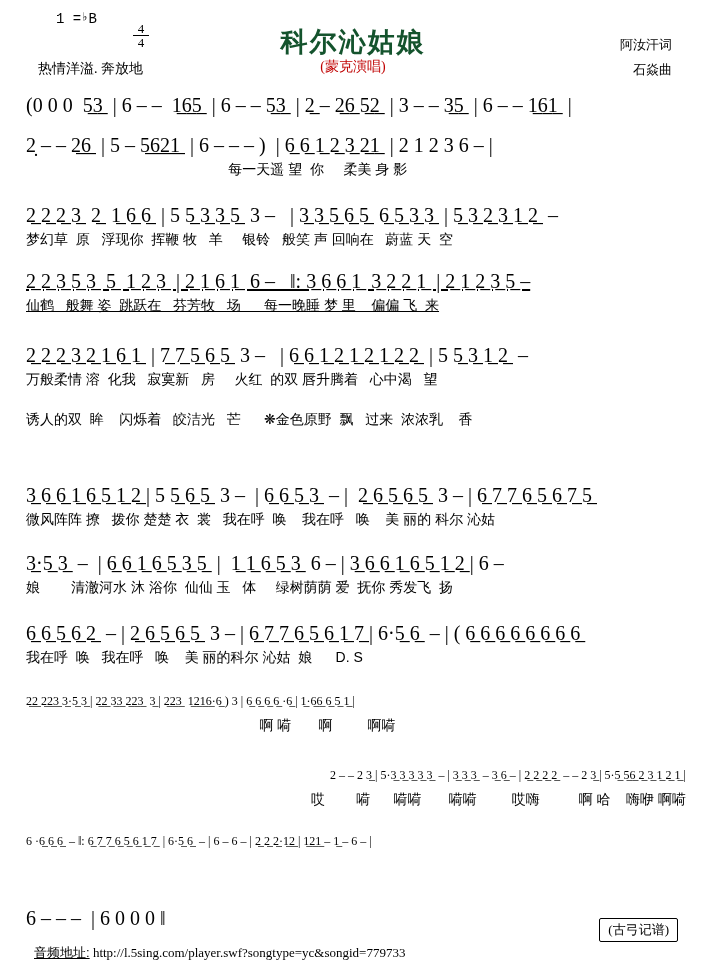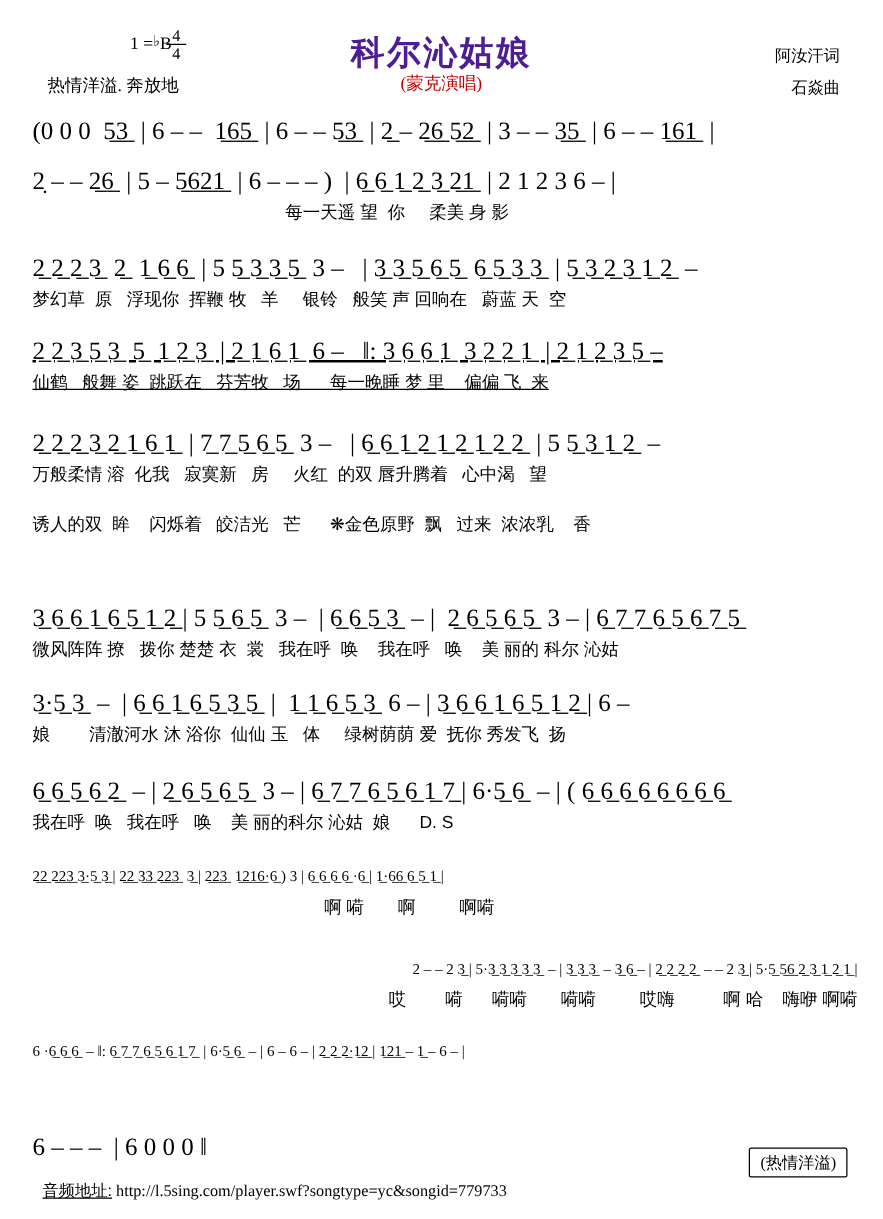--- a/index.html
+++ b/index.html
@@ -18,25 +18,24 @@
   .sheet {
     position: relative;
     width: 706px;
     height: 975px;
   }
 
   
   .hdr-key {
     position: absolute;
     left: 56px;
-    top: 26px;
-    font-size: 14px;
-    font-family: Liberation Serif, serif;
-    white-space: nowrap;
-    margin-left: 48px;
+    top: 10px;
+    font-size: 14px;
+    font-family: Liberation Mono, monospace;
+    white-space: nowrap;
   }
   .hdr-key .flat { font-size: 12px; vertical-align: 2px; }
   .hdr-meter {
     position: absolute;
     left: 133px;
     top: 22px;
     font-size: 13px;
     line-height: 1.0;
     text-align: center;
     width: 16px;
@@ -48,21 +47,21 @@
     left: 38px;
     top: 60px;
     font-size: 14px;
     white-space: nowrap;
   }
   .title {
     position: absolute;
     left: 0; right: 0;
     top: 24px;
     text-align: center;
-    color: #4c1d95;
+    color: #14532d;
     font-size: 27px;
     font-weight: bold;
     letter-spacing: 2px;
   }
   .subtitle {
     position: absolute;
     left: 0; right: 0;
     top: 58px;
     text-align: center;
     color: #c00000;
@@ -206,20 +205,20 @@
   </div>
 
   <div class="system" style="top:828px;">
     <div class="notes small">6 ·6̲ 6̲ 6̲  – ‖: 6̲ 7̲ 7̲ 6̲ 5̲ 6̲ 1̲ 7̲  | 6·5̲ 6̲  – | 6 – 6 – | 2̲ 2̲ 2̲·1̲2̲ | 1̲2̲1̲ – 1̲ – 6 – |</div>
   </div>
 
   <div class="system" style="top:905px;">
     <div class="notes">6 – – –  | 6 0 0 0 ‖</div>
   </div>
 
-  <div class="footer-credit">(热情洋溢)</div>
+  <div class="footer-credit">(古弓记谱)</div>
 
   <div class="footer-url">
     <span class="label">音频地址:</span>
     <span class="u">http://l.5sing.com/player.swf?songtype=yc&amp;songid=779733</span>
   </div>
 
 </div>
 
 </body></html>

